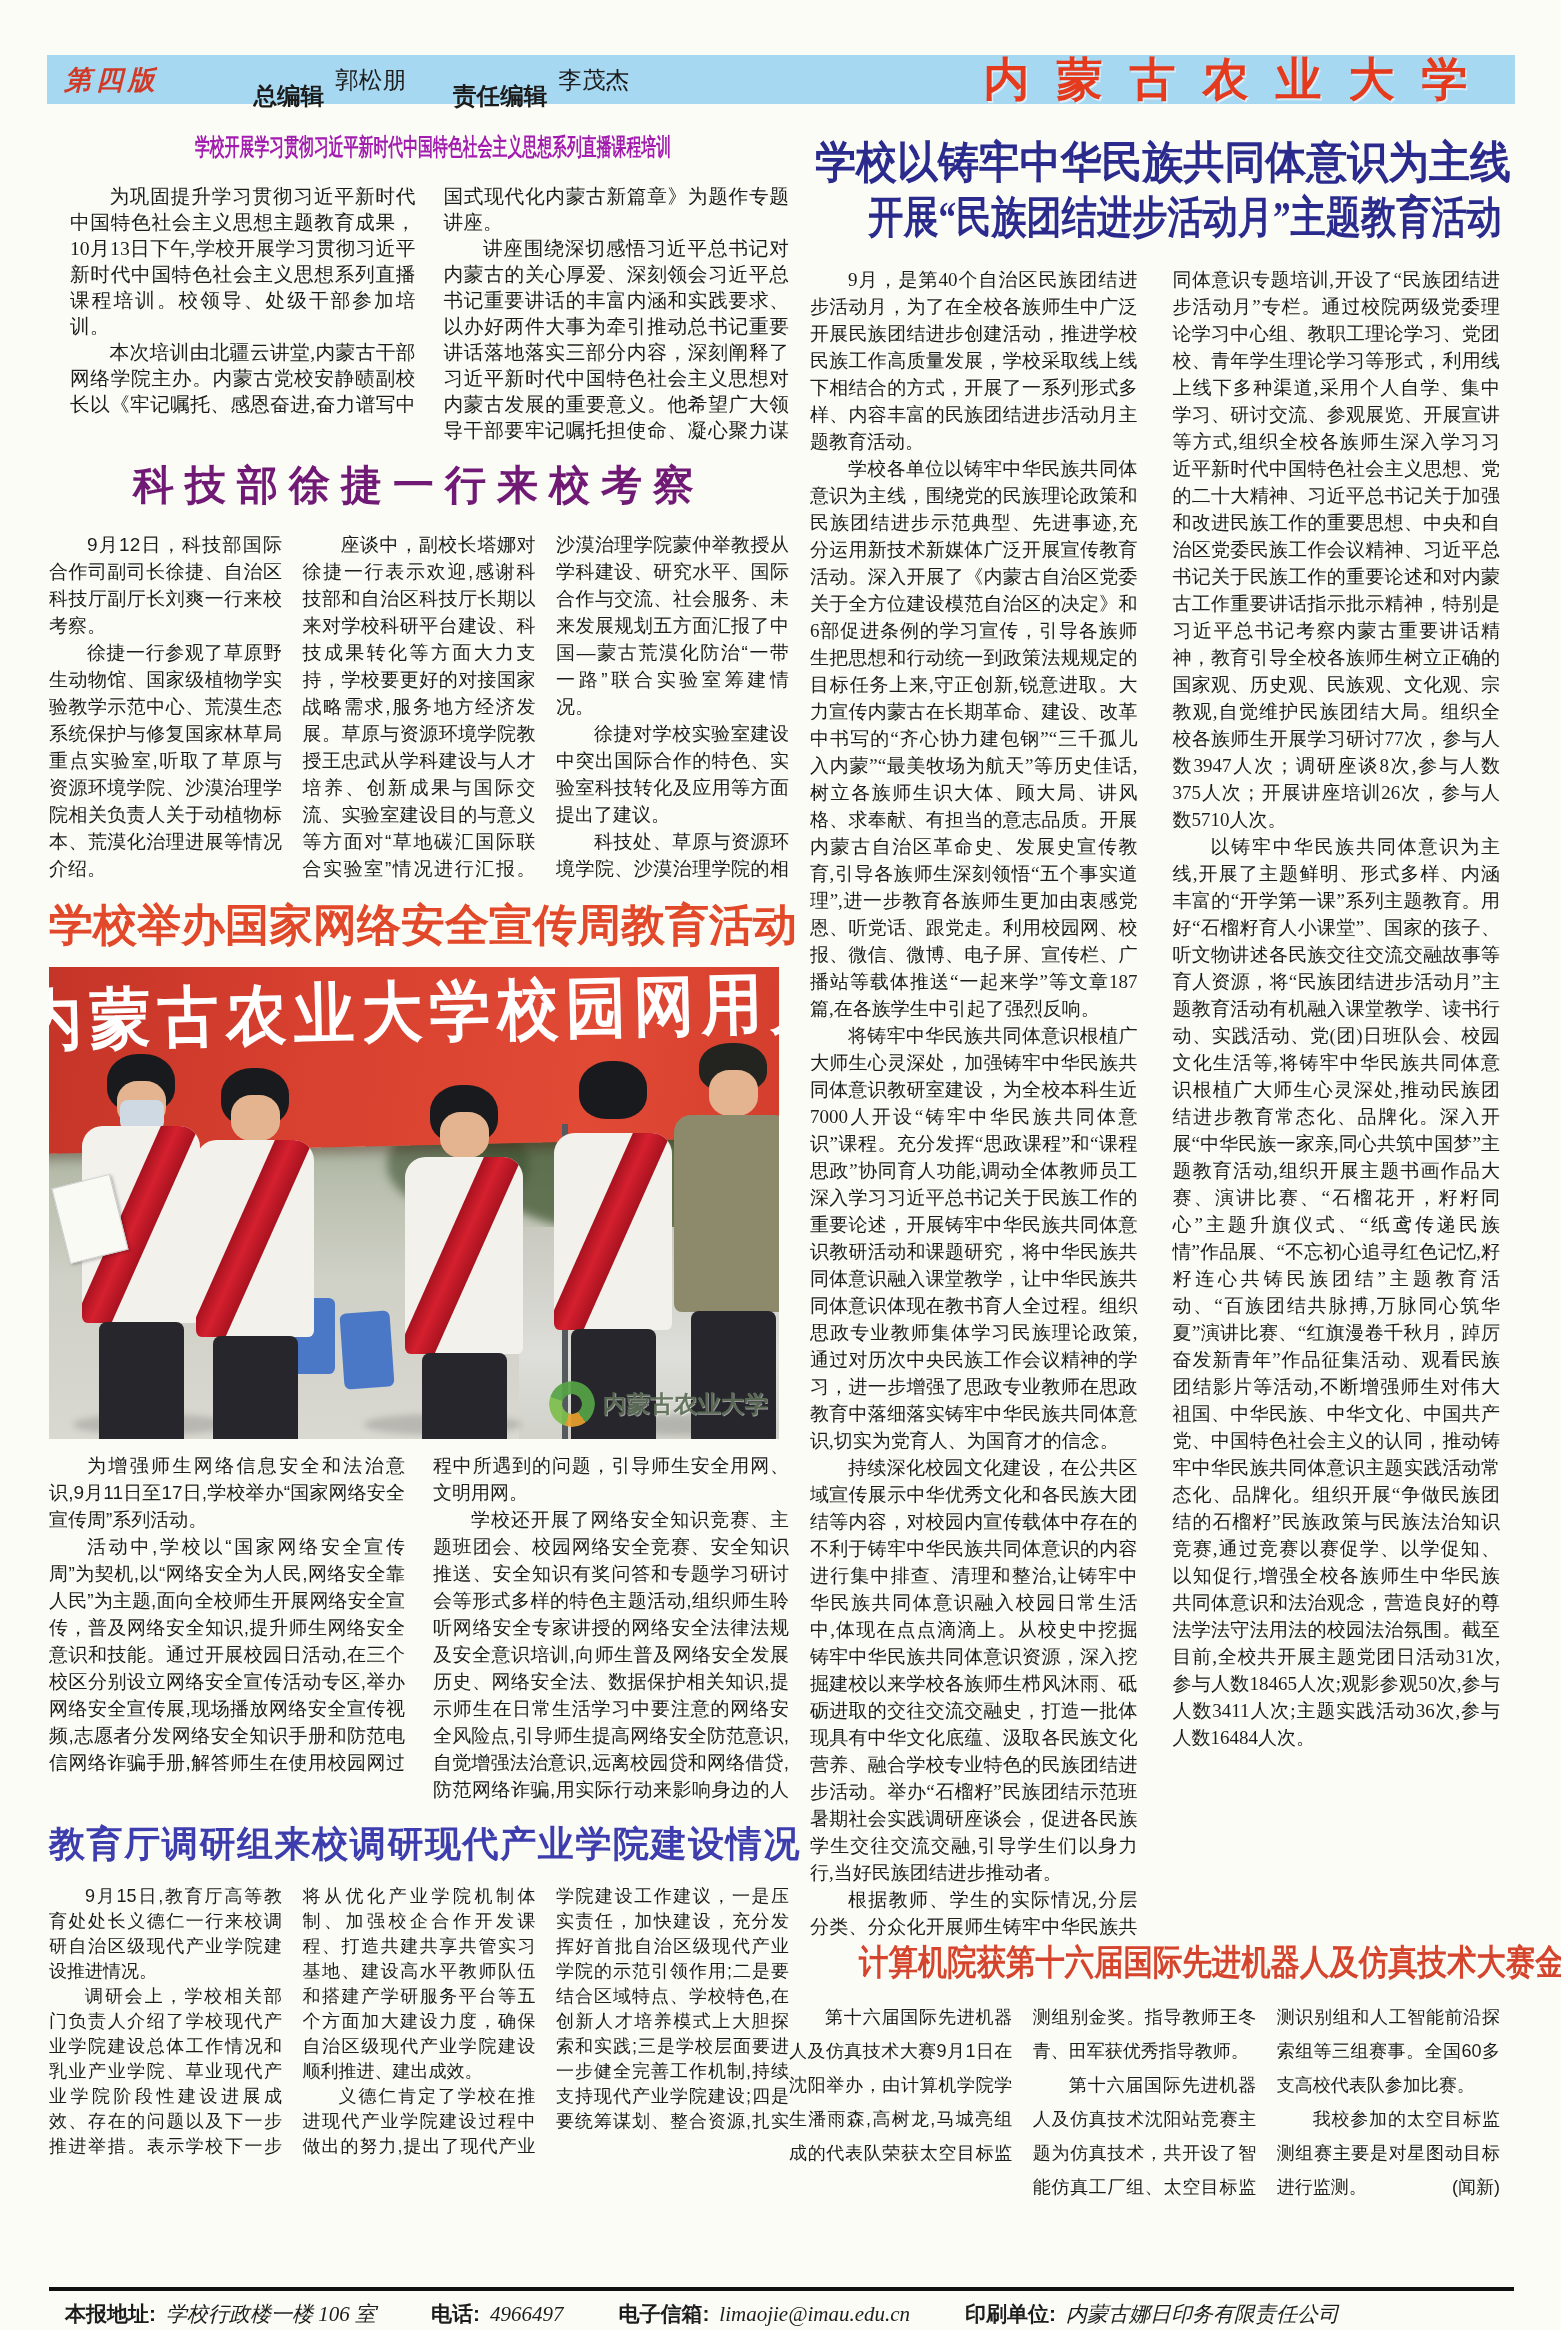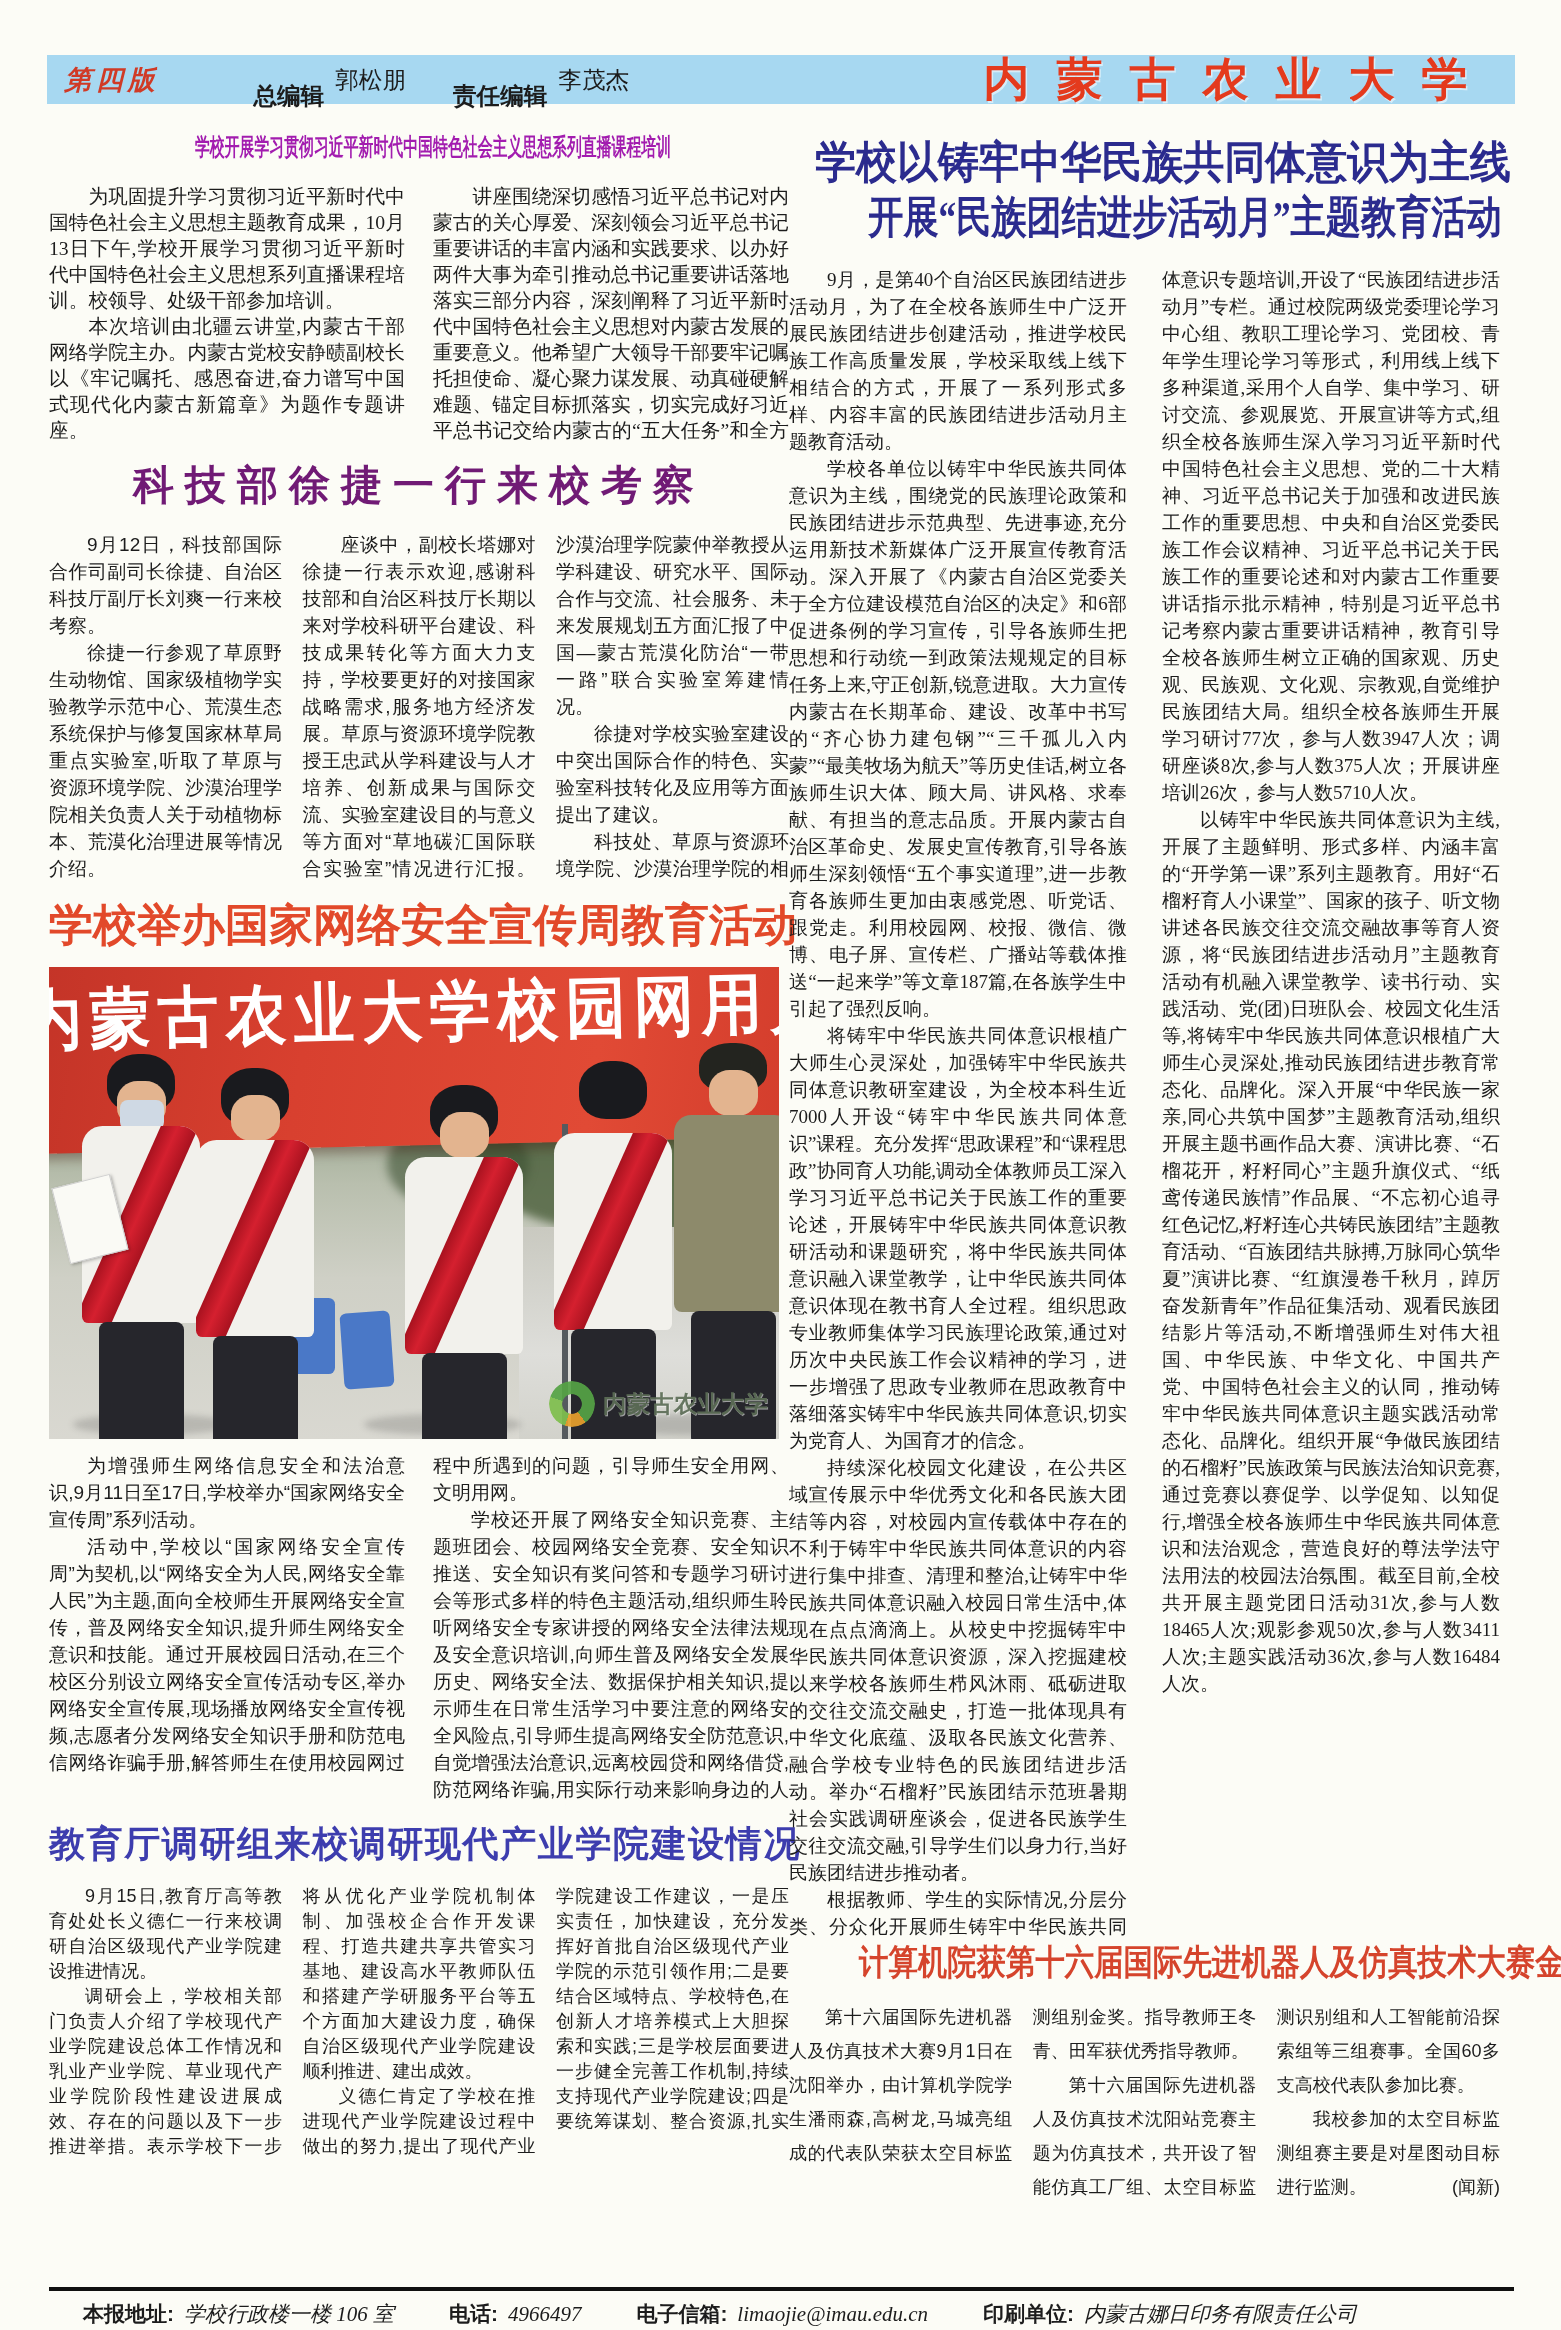--- a/index.html
+++ b/index.html
@@ -18,21 +18,21 @@
                letter-spacing:27px;white-space:nowrap;text-shadow:1.6px 1.6px 0 rgba(255,255,255,.55);}
 
   
   .col-left{position:absolute;left:49px;top:132px;width:740px;}
   .col-right{position:absolute;left:789px;top:135px;width:711px;}
   h2.title{margin:0;text-align:center;font-weight:bold;line-height:1.25;}
   .tscale{display:inline-block;white-space:nowrap;transform:scaleX(var(--sx,1));transform-origin:center;}
   .body{column-fill:auto;overflow:hidden;text-align:justify;}
   .para{margin:0;text-indent:2em;}
   .byline{float:right;padding-left:7.9px;}
-  .serif-body{font-family:"Liberation Serif","DejaVu Serif",serif;}
+  .serif-body{font-family:"Liberation Serif","DejaVu Serif",serif;margin-left:21px;}
   .sans-body{font-family:"Liberation Sans","DejaVu Sans",sans-serif;}
 
   
   .a1-title{font-size:24px;color:#a21caf;margin-top:14px;}
   .a1-title .tscale{--sx:.62;}
   .a1-body{height:277px;column-count:2;column-gap:28px;font-size:19.7px;line-height:26px;margin-top:20.5px;}
 
   
   .a2-title{font-size:41px;color:#701a75;margin-top:23.6px;letter-spacing:11px;}
   .a2-body{height:367px;column-count:3;column-gap:20.5px;font-size:19px;line-height:27px;margin-top:20.5px;
@@ -109,21 +109,21 @@
   .wm-text{font-size:23.6px;font-weight:bold;color:#5d6e57;text-shadow:0.8px 0.8px 0 rgba(255,255,255,.6);
            font-family:"Liberation Sans","DejaVu Sans",sans-serif;}
 
   
   .footer-rule{position:absolute;left:49px;top:2287px;width:1465px;height:3.9px;background:#101010;}
   .footer{position:absolute;left:49px;top:2300px;width:1465px;display:flex;align-items:baseline;
           font-size:21px;}
   .f-label{font-weight:bold;font-family:"Liberation Sans","DejaVu Sans",sans-serif;}
   .f-val{font-style:italic;margin-left:4.7px;}
   .f-item{margin-right:55px;white-space:nowrap;}
-  .f-item:first-child{margin-left:34px;}
+  .f-item:first-child{margin-left:16px;}
 </style>
 </head>
 <body>
 
 <div class="page">
 
   <header class="masthead">
     <span class="page-label">第四版</span>
     <span class="editors">
       <span class="ed-label">总编辑</span>

